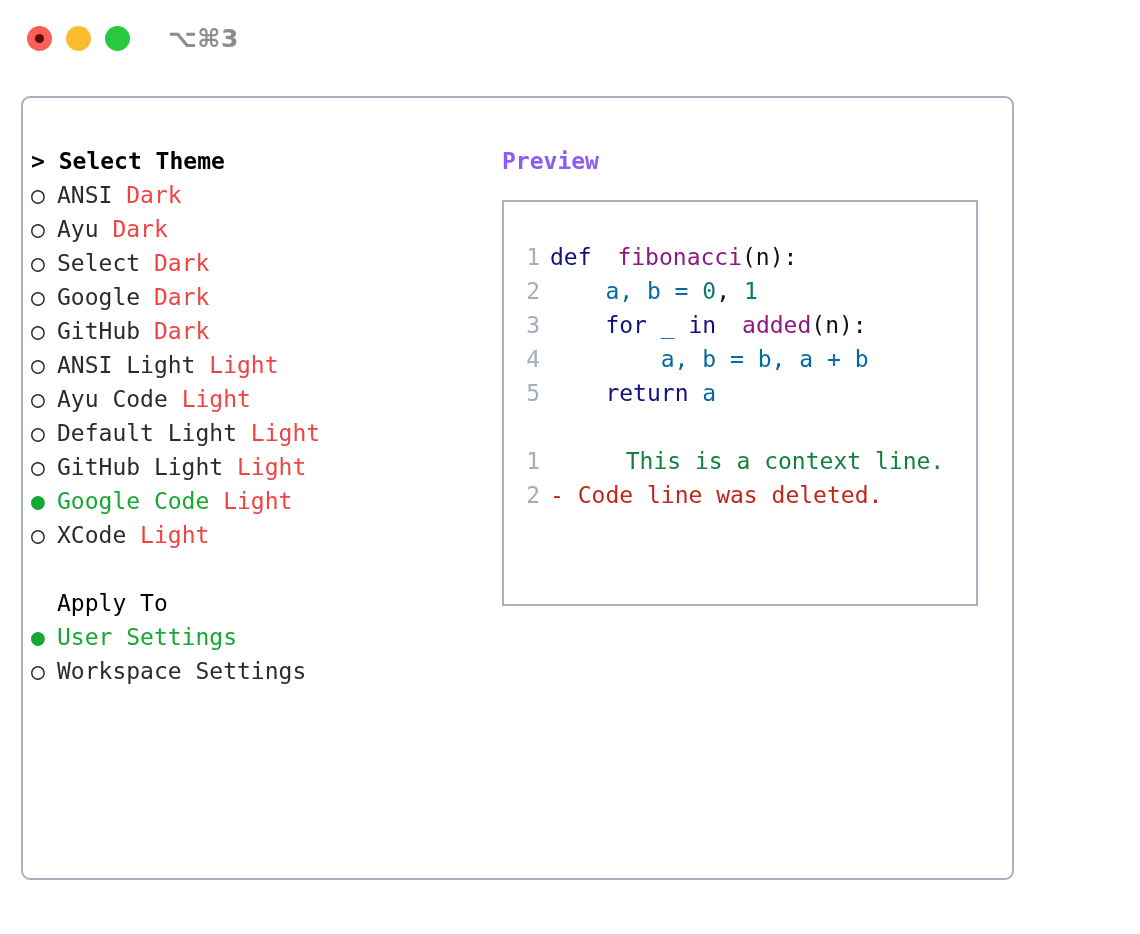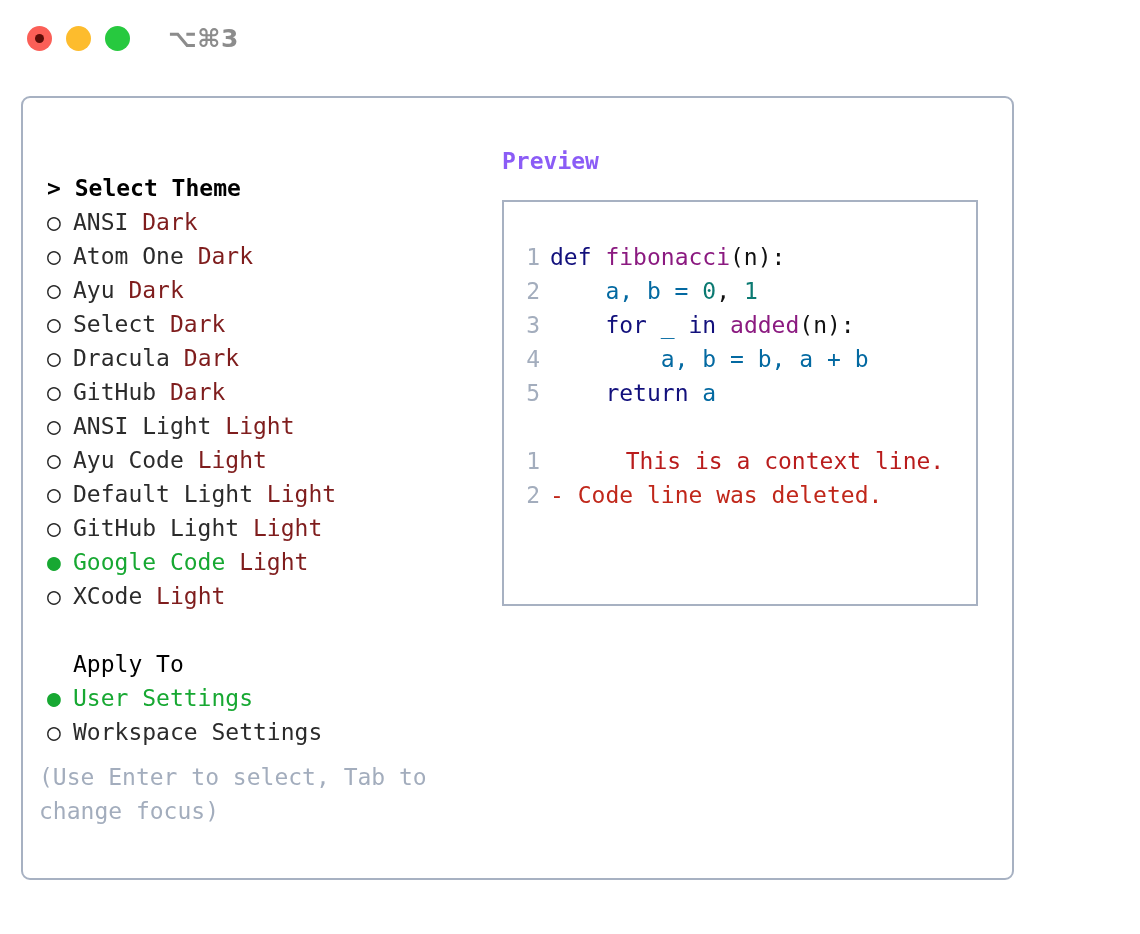--- a/index.html
+++ b/index.html
@@ -81,24 +81,23 @@
     height: 784px;
     border: 2px solid #a7b1c2;
     border-radius: 9px;
     box-sizing: border-box;
     background: #ffffff;
   }
 
   
   #theme-column {
     position: absolute;
-    left: 24px;
+    left: 8px;
     top: 46px;
     width: 450px;
-    margin-top: 27px;
   }
 
   .section-header {
     font-size: 23px;
     line-height: 34px;
     color: #000000;
     white-space: pre;
   }
   .section-header.bold { font-weight: 700; }
 
@@ -109,21 +108,21 @@
     color: #2b2b2b;
   }
   .opt-marker {
     display: inline-block;
     width: 26px;
     color: #2b2b2b;
   }
   .opt-row.selected .opt-marker { color: #17a832; }
   .opt-row.selected .opt-label  { color: #17a832; }
   .opt-label { color: #2b2b2b; }
-  .opt-tag   { color: #7f1d1d; }
+  .opt-tag   { color: #ef4444; }
 
   .spacer-row { height: 34px; }
 
   #hint-text {
     position: absolute;
     left: 16px;
     top: 662px;
     width: 420px;
     font-size: 23px;
     line-height: 34px;
@@ -171,27 +170,27 @@
   }
   .ln {
     display: inline-block;
     width: 30px;
     text-align: right;
     color: #a3adbd;
     margin-right: 10px;
   }
 
   .t-kw   { color: #12107c; }
-  .t-fn   { color: #8b1a80; }
+  .t-fn   { color: #8b1a80; margin-left: 12px; }
   .t-num  { color: #0b7a72; }
   .t-punc { color: #111111; }
   .t-var  { color: #0369a1; }
 
   .diff-block { margin-top: 34px; }
-  .d-ctx { color: #b91c1c; margin-left: 24px; }
+  .d-ctx { color: #15803d; margin-left: 24px; }
   .d-del { color: #c0271a; }
   .d-add { color: #14c414; }
 </style>
 </head>
 <body>
 
 <div id="app-window">
 
   <div id="titlebar">
     <div class="traffic-lights">
@@ -201,43 +200,41 @@
     </div>
     <div id="window-title">⌥⌘3</div>
   </div>
 
   <div id="main-panel">
 
     <div id="theme-column">
       <div class="section-header bold">&gt; Select Theme</div>
       <div id="theme-options">
           <div class="opt-row"><span class="opt-marker">○</span><span class="opt-label">ANSI</span><span class="opt-tag"> Dark</span></div>
-          <div class="opt-row"><span class="opt-marker">○</span><span class="opt-label">Atom One</span><span class="opt-tag"> Dark</span></div>
           <div class="opt-row"><span class="opt-marker">○</span><span class="opt-label">Ayu</span><span class="opt-tag"> Dark</span></div>
           <div class="opt-row"><span class="opt-marker">○</span><span class="opt-label">Select</span><span class="opt-tag"> Dark</span></div>
-          <div class="opt-row"><span class="opt-marker">○</span><span class="opt-label">Dracula</span><span class="opt-tag"> Dark</span></div>
+          <div class="opt-row"><span class="opt-marker">○</span><span class="opt-label">Google</span><span class="opt-tag"> Dark</span></div>
           <div class="opt-row"><span class="opt-marker">○</span><span class="opt-label">GitHub</span><span class="opt-tag"> Dark</span></div>
           <div class="opt-row"><span class="opt-marker">○</span><span class="opt-label">ANSI Light</span><span class="opt-tag"> Light</span></div>
           <div class="opt-row"><span class="opt-marker">○</span><span class="opt-label">Ayu Code</span><span class="opt-tag"> Light</span></div>
           <div class="opt-row"><span class="opt-marker">○</span><span class="opt-label">Default Light</span><span class="opt-tag"> Light</span></div>
           <div class="opt-row"><span class="opt-marker">○</span><span class="opt-label">GitHub Light</span><span class="opt-tag"> Light</span></div>
           <div class="opt-row selected"><span class="opt-marker">●</span><span class="opt-label">Google Code</span><span class="opt-tag"> Light</span></div>
           <div class="opt-row"><span class="opt-marker">○</span><span class="opt-label">XCode</span><span class="opt-tag"> Light</span></div>
         </div>
 
       <div class="spacer-row"></div>
 
       <div class="section-header"><span class="opt-marker"> </span><span>Apply To</span></div>
       <div id="apply-options">
           <div class="opt-row selected"><span class="opt-marker">●</span><span class="opt-label">User Settings</span></div>
           <div class="opt-row"><span class="opt-marker">○</span><span class="opt-label">Workspace Settings</span></div>
         </div>
     </div>
 
-    <div id="hint-text">(Use Enter to select, Tab to change focus)</div>
 
     <div id="preview-column">
       <div id="preview-title">Preview</div>
 
       <div id="preview-box">
         <div class="code-area">
           <div id="code-lines">
               <div class="code-line"><span class="ln">1</span><span class="t-kw">def </span><span class="t-fn">fibonacci</span><span class="t-punc">(n):</span></div>
               <div class="code-line"><span class="ln">2</span><span class="t-var">    a, b = </span><span class="t-num">0</span><span class="t-punc">, </span><span class="t-num">1</span></div>
               <div class="code-line"><span class="ln">3</span><span class="t-var">    </span><span class="t-kw">for</span><span class="t-var"> _ </span><span class="t-kw">in</span><span class="t-var"> </span><span class="t-fn">added</span><span class="t-punc">(n):</span></div>

